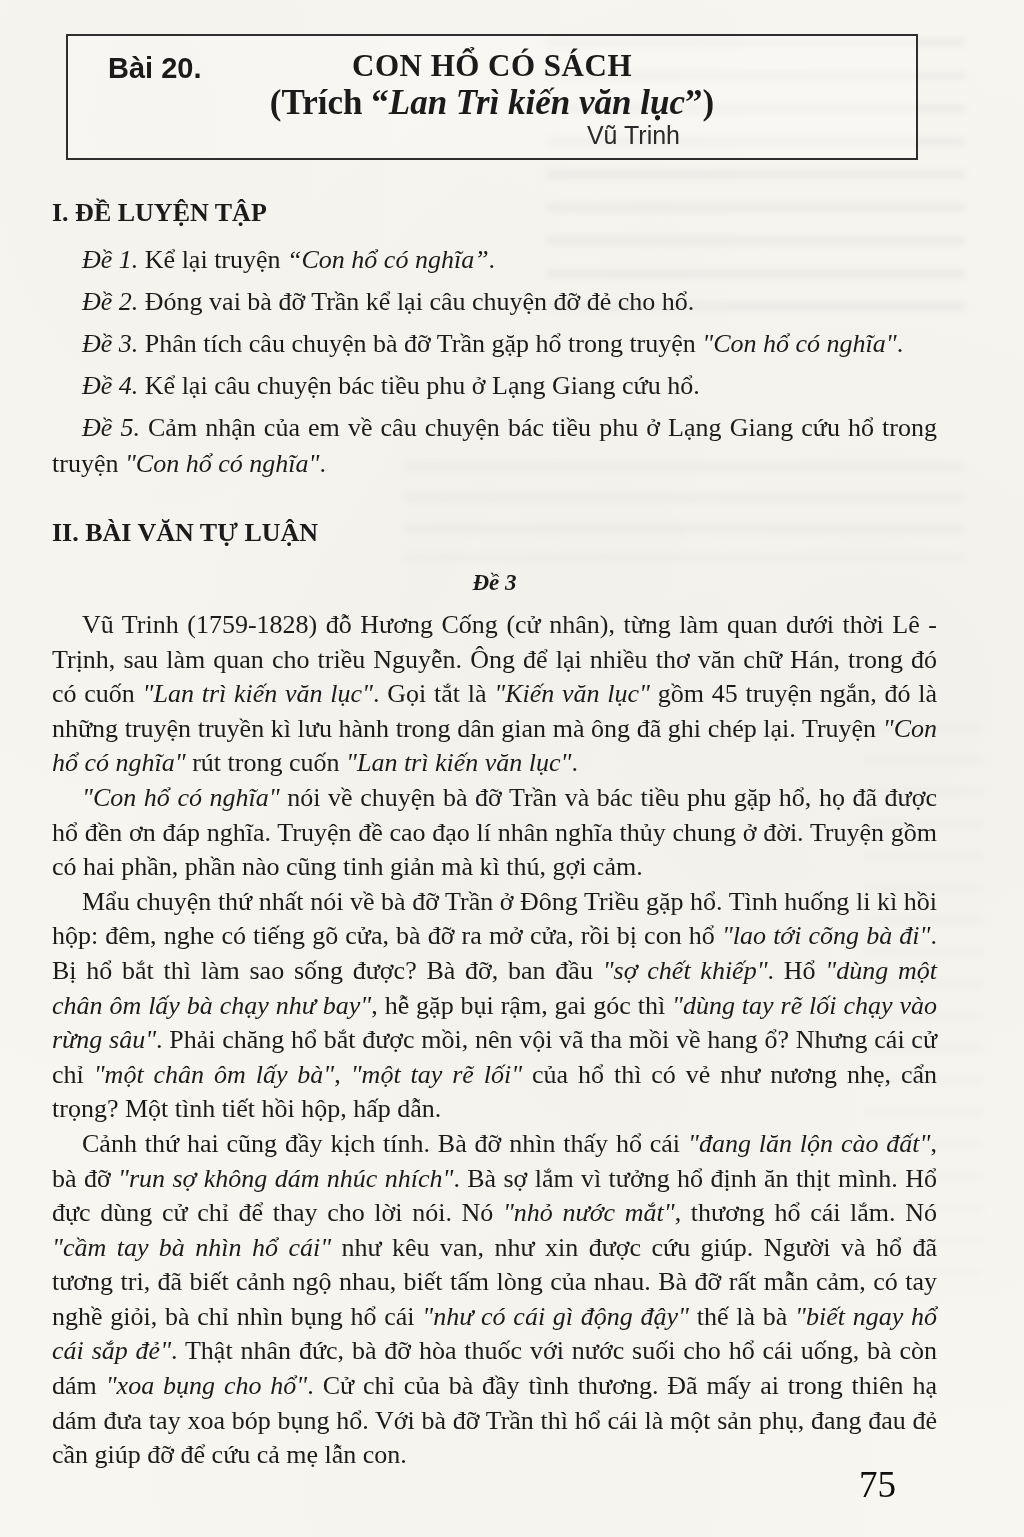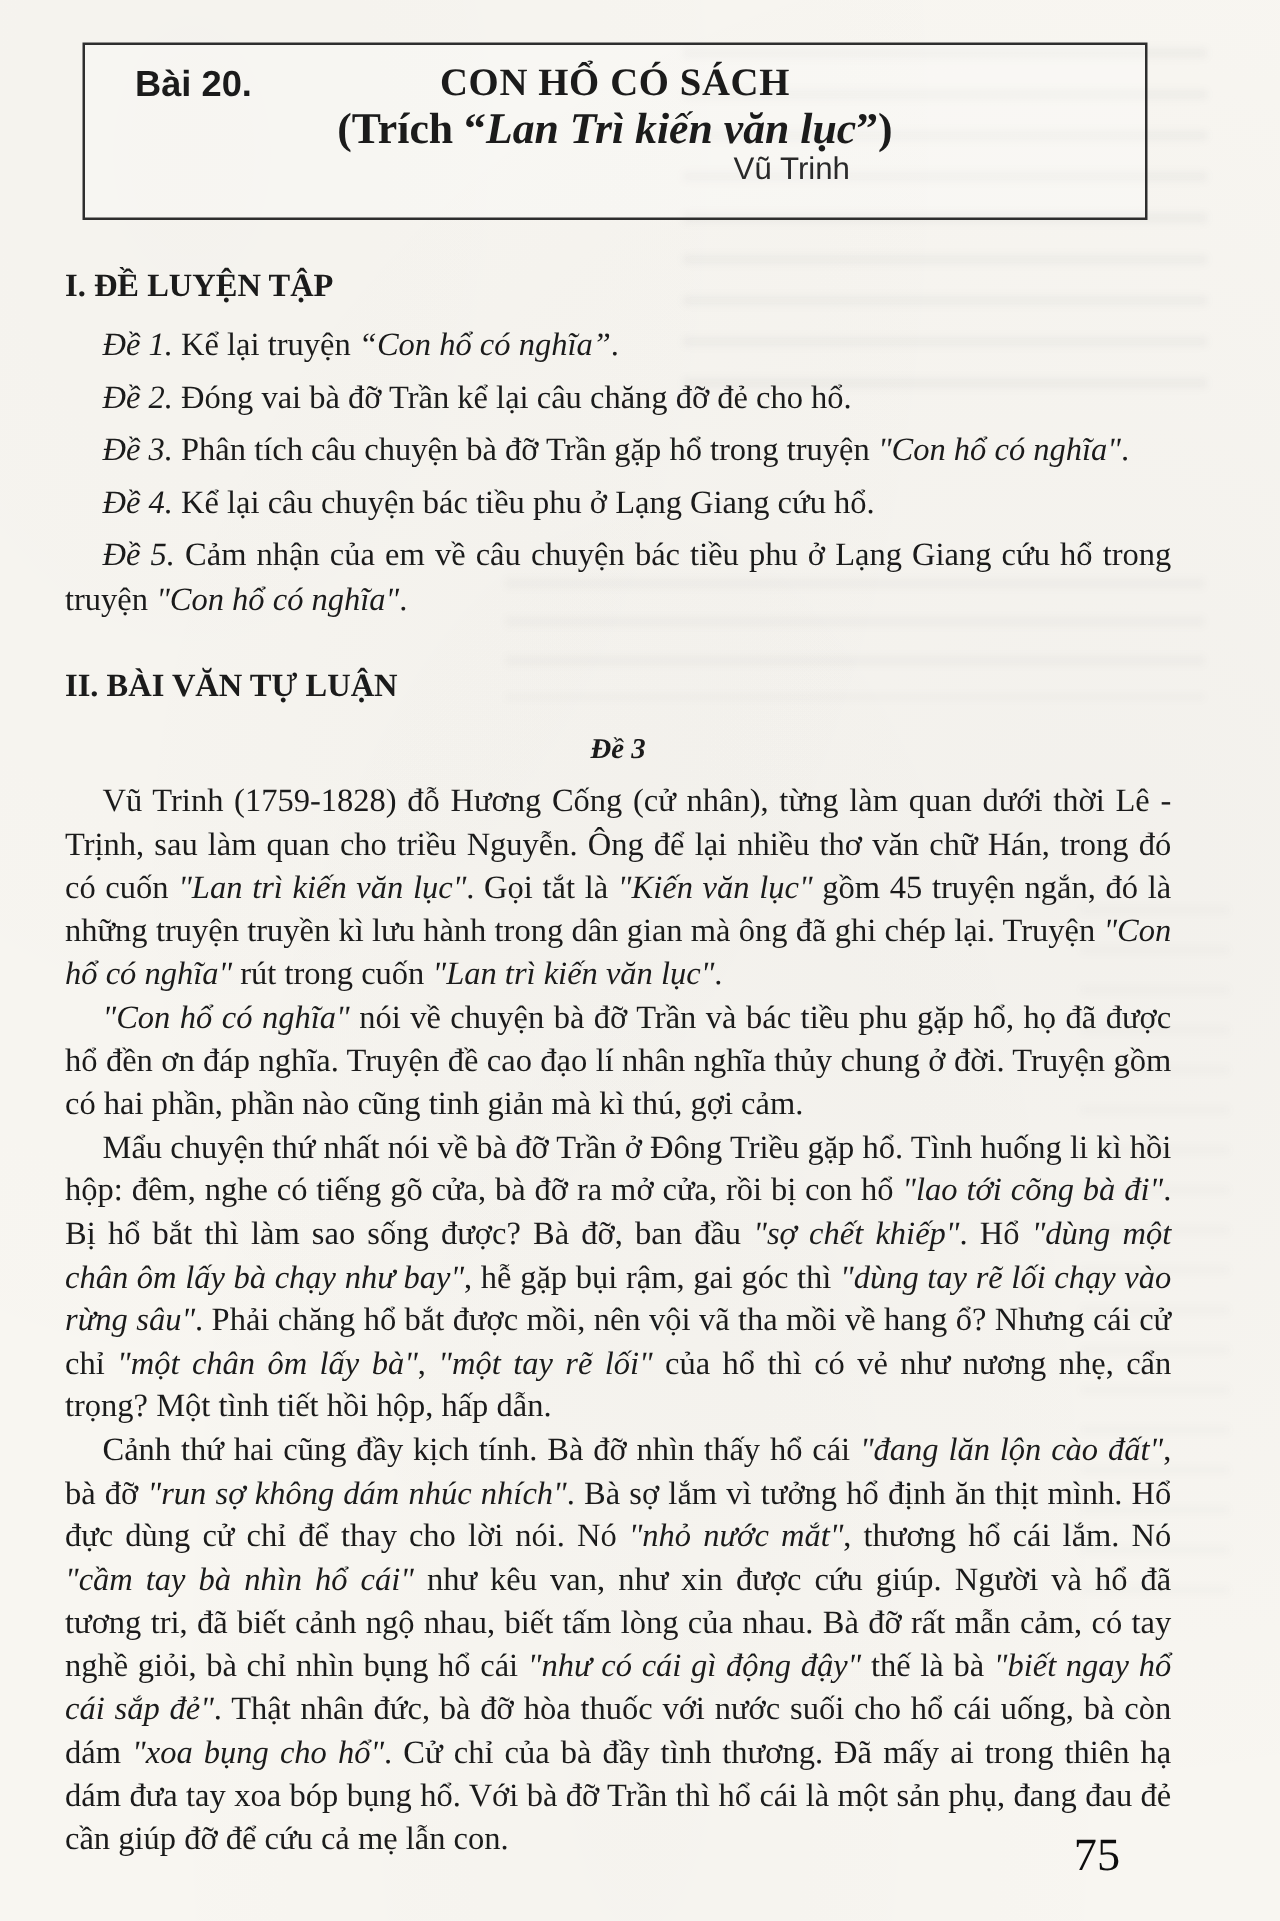--- a/index.html
+++ b/index.html
@@ -25,21 +25,21 @@
   .bleed-mid{top:440px;right:60px;width:560px;height:120px;
     background:repeating-linear-gradient(180deg, transparent 0 22px, rgba(110,112,120,0.08) 22px 31px);}
   .bleed-low{top:700px;right:40px;width:120px;height:600px;
     background:repeating-linear-gradient(180deg, transparent 0 24px, rgba(110,112,120,0.05) 24px 32px);}
 
   .header-box{
     position:relative;
     width:852px;margin-left:14px;
     box-sizing:border-box;
     border:2px solid #2e2e2e;
-    padding:12px 24px 24px;
+    padding:12px 24px 8px;
     background:rgba(255,255,255,0.25);
   }
   .lesson-label{
     position:absolute;left:40px;top:16px;
     font-family:"Liberation Sans","DejaVu Sans",sans-serif;
     font-weight:bold;font-size:29px;
   }
   .hdr-title{
     text-align:center;font-weight:bold;font-size:31px;line-height:36px;
     letter-spacing:.5px;
@@ -123,21 +123,21 @@
     <div class="hdr-subtitle"><span>(Trích “</span><span class="it">Lan Trì kiến văn lục</span><span>”)</span></div>
     <div class="hdr-author">Vũ Trinh</div>
   </div>
 
   <h2 class="sec-heading">I. ĐỀ LUYỆN TẬP</h2>
 
   <div class="de-list">
 
       <p class="de-item"><span class="de-label">Đề 1.</span><span><span> Kể lại truyện </span><span class="it">“Con hổ có nghĩa”</span><span>.</span></span></p>
 
-      <p class="de-item"><span class="de-label">Đề 2.</span><span><span> Đóng vai bà đỡ Trần kể lại câu chăng đỡ đẻ cho hổ.</span></span></p>
+      <p class="de-item"><span class="de-label">Đề 2.</span><span><span> Đóng vai bà đỡ Trần kể lại câu chuyện đỡ đẻ cho hổ.</span></span></p>
 
       <p class="de-item"><span class="de-label">Đề 3.</span><span><span> Phân tích câu chuyện bà đỡ Trần gặp hổ trong truyện </span><span class="it">"Con hổ có nghĩa"</span><span>.</span></span></p>
 
       <p class="de-item"><span class="de-label">Đề 4.</span><span><span> Kể lại câu chuyện bác tiều phu ở Lạng Giang cứu hổ.</span></span></p>
 
       <p class="de-item"><span class="de-label">Đề 5.</span><span><span> Cảm nhận của em về câu chuyện bác tiều phu ở Lạng Giang cứu hổ trong truyện </span><span class="it">"Con hổ có nghĩa"</span><span>.</span></span></p>
     </div>
 
   <h2 class="sec-heading second">II. BÀI VĂN TỰ LUẬN</h2>
 

